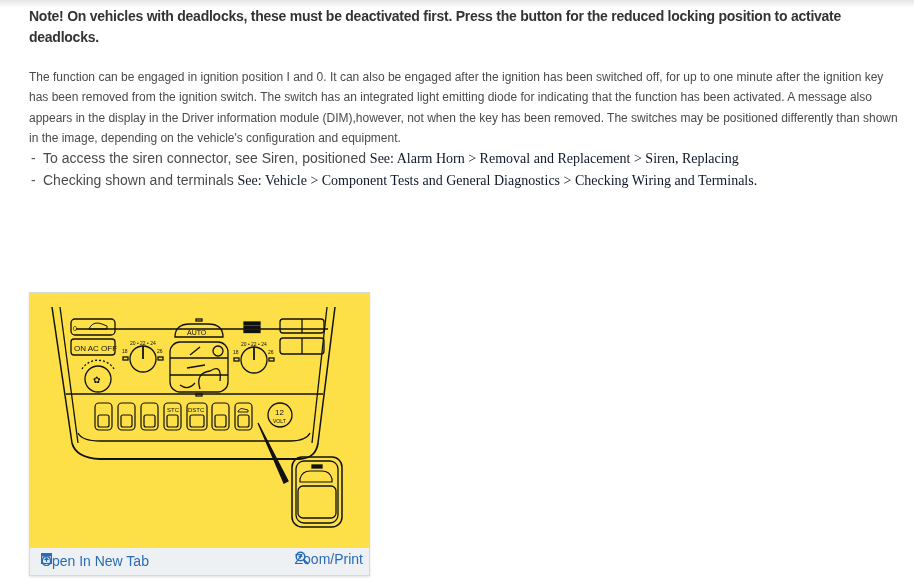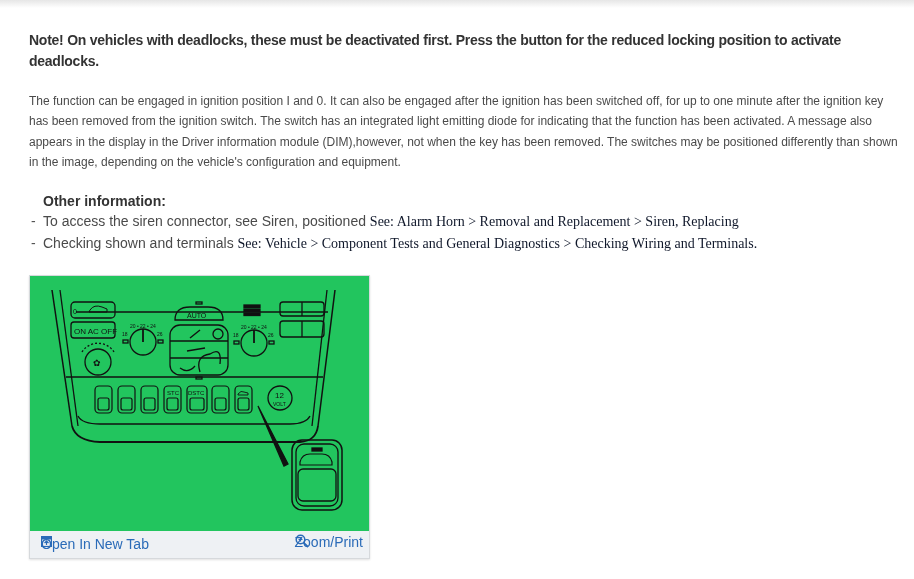--- a/index.html
+++ b/index.html
@@ -5,58 +5,57 @@
     html, body { margin: 0; padding: 0; }
     body {
       width: 914px; height: 579px; overflow: hidden; background: #ffffff;
       font-family: "Liberation Sans", "DejaVu Sans", sans-serif;
       color: #474747; position: relative;
     }
     .top-shadow {
       position: absolute; left: 0; top: 0; width: 914px; height: 8px;
       background: linear-gradient(#e6e6e6, rgba(255,255,255,0));
     }
-    .content { position: absolute; left: 29px; top: 6px; width: 870px; margin-top: 24px; }
+    .content { position: absolute; left: 29px; top: 6px; width: 870px; }
     .note {
       font-weight: bold; font-size: 14px; line-height: 20.5px; color: #333;
       margin: 0; letter-spacing: -0.25px;
     }
     .para {
       margin: 20px 0 0 0; font-size: 12px; line-height: 20.3px; color: #4a4a4a;
     }
     .other-head {
       margin: 19px 0 0 14px; font-weight: bold; font-size: 14px; color: #333; line-height: 20px;
     }
     ul.other { list-style: none; margin: 0; padding: 0; font-size: 14px; line-height: 20.5px; }
     ul.other li { position: relative; padding-left: 14px; color: #4a4a4a; }
     ul.other li .dash { position: absolute; left: 2px; top: 0; color: #555; }
     a.link { color: #0f172a; text-decoration: none; font-family: Liberation Serif, serif; }
 
     .figure {
-      position: absolute; left: 29px; top: 275px; width: 339px; height: 282px;
-      border: 1px solid #d6d9dc; box-shadow: 0 1px 2px rgba(0,0,0,0.12); background: #22c55e;
+      position: absolute; left: 29px; top: 292px; width: 339px; height: 282px;
+      border: 1px solid #d6d9dc; box-shadow: 0 1px 2px rgba(0,0,0,0.12); background: #fde047;
     }
     .figure svg { position: absolute; left: 0; top: 0; }
     .fig-footer {
       position: absolute; left: 0; bottom: 0; width: 339px; height: 27px; background: #eef1f4;
       font-size: 14px; color: #2a6bb8;
     }
     .open-tab { position: absolute; left: 11px; top: 5px; display: flex; align-items: center; gap: 6px; cursor: pointer; }
     .zoom-print { position: absolute; right: 6px; top: 3px; display: flex; align-items: center; gap: 3px; cursor: pointer; margin-left: 48px; }
   </style>
 </head>
 <body>
 
 <div class="top-shadow"></div>
 
 <div class="content">
   <p class="note">Note! On vehicles with deadlocks, these must be deactivated first. Press the button for the reduced locking position to activate deadlocks.</p>
   <p class="para">The function can be engaged in ignition position I and 0. It can also be engaged after the ignition has been switched off, for up to one minute after the ignition key has been removed from the ignition switch. The switch has an integrated light emitting diode for indicating that the function has been activated. A message also appears in the display in the Driver information module (DIM),however, not when the key has been removed. The switches may be positioned differently than shown in the image, depending on the vehicle's configuration and equipment.</p>
 
-  <div class="other-head">Other information:</div>
   <ul class="other">
     <li>
       <span class="dash">-</span>
       <span>To access the siren connector, see Siren, positioned </span><a class="link" href="#">See: Alarm Horn &gt; Removal and Replacement &gt; Siren, Replacing</a>
     </li>
     <li>
       <span class="dash">-</span>
       <span>Checking shown and terminals </span><a class="link" href="#">See: Vehicle &gt; Component Tests and General Diagnostics &gt; Checking Wiring and Terminals.</a>
     </li>
   </ul>

